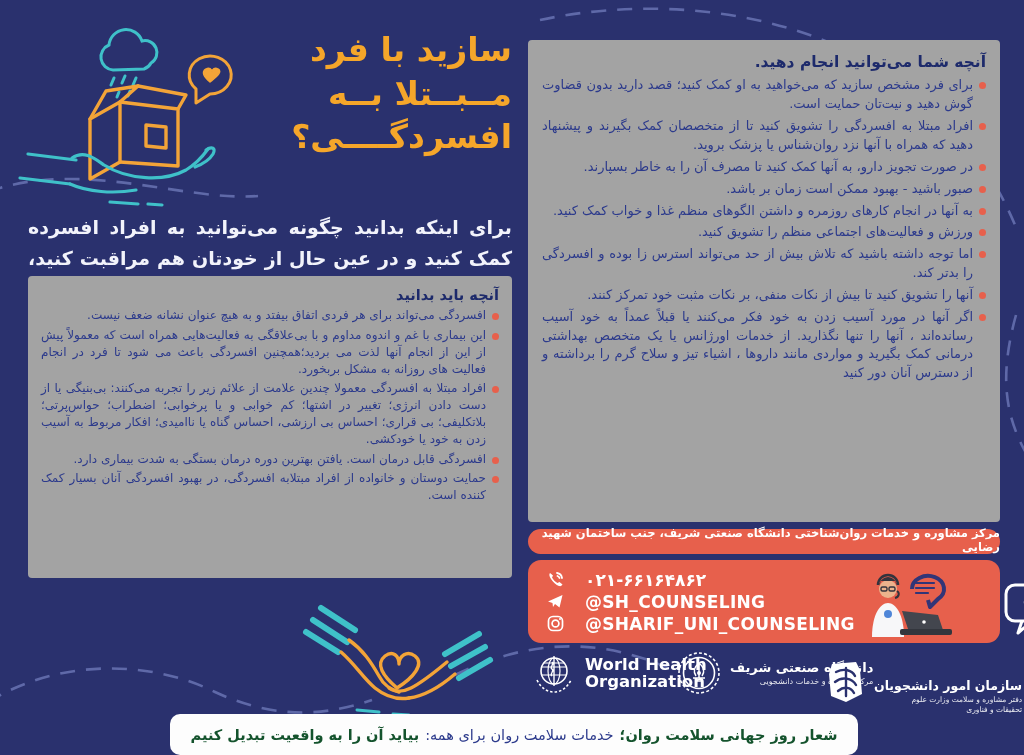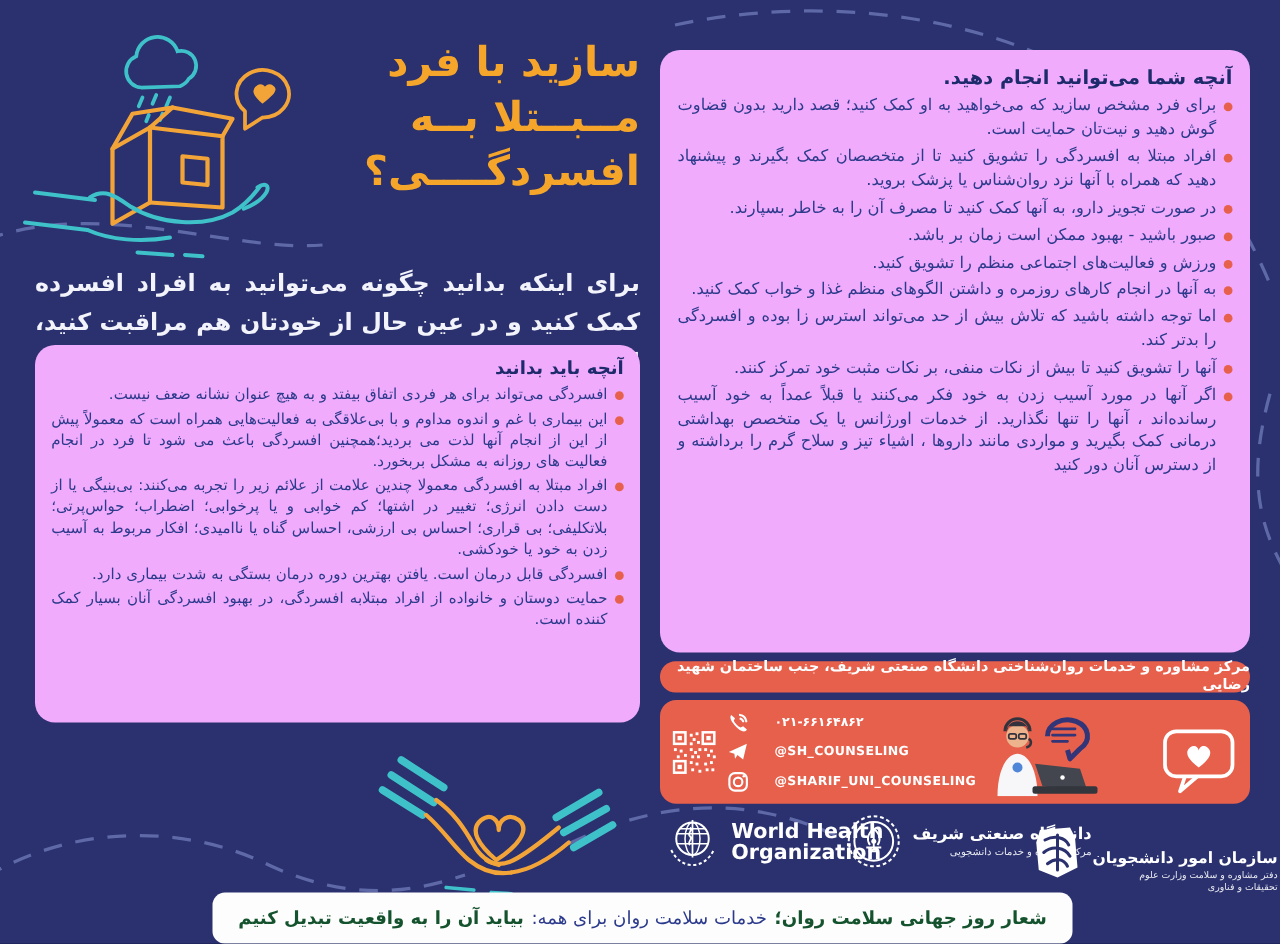--- a/index.html
+++ b/index.html
@@ -12,21 +12,21 @@
   .bg-decor { position:absolute; inset:0; z-index:0; }
   .layer { position:absolute; z-index:1; }
 
   
   .title { left:248px; top:28px; width:264px; direction:rtl; text-align:right;
            color:#f5a62a; font-weight:bold; font-size:33px; line-height:1.32; }
   .intro { left:28px; top:212px; width:484px; direction:rtl; text-align:justify;
            color:#f2f3fb; font-weight:bold; font-size:19px; line-height:1.65; }
 
   
-  .card { background:#f0abfc; border-radius:16px; direction:rtl; overflow:hidden;
+  .card { background:#a3a3a3; border-radius:4px; direction:rtl; overflow:hidden;
           color:#2c3a8c; }
   .card .hd { color:#1d2a6b; font-weight:bold; }
   .card-do { left:528px; top:40px; width:472px; height:482px; padding:11px 14px 8px;
              font-size:13px; line-height:1.45; }
   .card-do .hd { font-size:15.5px; margin-bottom:3px; }
   .card-know { left:28px; top:276px; width:484px; height:302px; padding:9px 13px 8px;
                font-size:12px; line-height:1.4; }
   .card-know .hd { font-size:14.5px; margin-bottom:2px; }
   ul.bullets { list-style:none; }
   ul.bullets li { position:relative; padding-right:13px; text-align:justify;
@@ -36,21 +36,21 @@
 
   
   .addr-pill { left:528px; top:529px; width:472px; height:25px; background:#e7604c;
                border-radius:13px; display:flex; align-items:flex-end; justify-content:center;
                direction:rtl; color:#fff; font-weight:bold; font-size:11.5px; }
   .contact-box { left:528px; top:560px; width:472px; height:83px; background:#e7604c;
                border-radius:13px; display:flex; align-items:center; padding:8px 10px; gap:9px; }
   .contact-rows { display:flex; flex-direction:column; justify-content:space-between;
                height:64px; }
   .c-row { display:flex; align-items:center; gap:21px; color:#fff; font-weight:bold;
-           font-size:10px; direction:ltr; }
+           font-size:17px; direction:ltr; }
   .c-row .txt { letter-spacing:.3px; }
   .contact-art { margin-left:auto; display:flex; align-items:flex-end; gap:8px; }
 
   
   .logo { display:flex; align-items:center; gap:8px; color:#fff; }
   .logo-who   { left:531px; top:650px; }
   .logo-who .t1 { font-weight:bold; font-size:16.5px; line-height:1.05; }
   .logo-sharif{ left:676px; top:650px; direction:ltr; }
   .logo-sharif .fa { direction:rtl; text-align:right; }
   .logo-sharif .t1 { font-weight:bold; font-size:13px; }
@@ -119,22 +119,22 @@
   <p class="layer intro">برای اینکه بدانید چگونه می‌توانید به افراد افسرده کمک کنید و در عین حال از خودتان هم مراقبت کنید، ادامه مطلب را بخوانید  ...</p>
 
   <section class="layer card card-do">
     <h2 class="hd">آنچه شما می‌توانید انجام دهید.</h2>
     <ul class="bullets">
 
     <li>برای فرد مشخص سازید که می‌خواهید به او کمک کنید؛ قصد دارید بدون قضاوت گوش دهید و نیت‌تان حمایت است.</li>
         <li>افراد مبتلا به افسردگی را تشویق کنید تا از متخصصان کمک بگیرند و پیشنهاد دهید که همراه با آنها نزد روان‌شناس یا پزشک بروید.</li>
         <li>در صورت تجویز دارو، به آنها کمک کنید تا مصرف آن را به خاطر بسپارند.</li>
         <li>صبور باشید - بهبود ممکن است زمان بر باشد.</li>
+        <li>به آنها در انجام کارهای روزمره و داشتن الگوهای منظم غذا و خواب کمک کنید.</li>
         <li>ورزش و فعالیت‌های اجتماعی منظم را تشویق کنید.</li>
-        <li>به آنها در انجام کارهای روزمره و داشتن الگوهای منظم غذا و خواب کمک کنید.</li>
         <li>اما توجه داشته باشید که تلاش بیش از حد می‌تواند استرس زا بوده و افسردگی را بدتر کند.</li>
         <li>آنها را تشویق کنید تا بیش از نکات منفی، بر نکات مثبت خود تمرکز کنند.</li>
         <li>اگر آنها در مورد آسیب زدن به خود فکر می‌کنند یا قبلاً عمداً به خود آسیب رسانده‌اند ، آنها را تنها نگذارید. از خدمات اورژانس یا یک متخصص بهداشتی درمانی کمک بگیرید و مواردی مانند داروها ، اشیاء تیز و سلاح گرم را برداشته و از دسترس آنان دور کنید</li>
       </ul>
   </section>
 
   <section class="layer card card-know">
     <h2 class="hd">آنچه باید بدانید</h2>
     <ul class="bullets">
 

